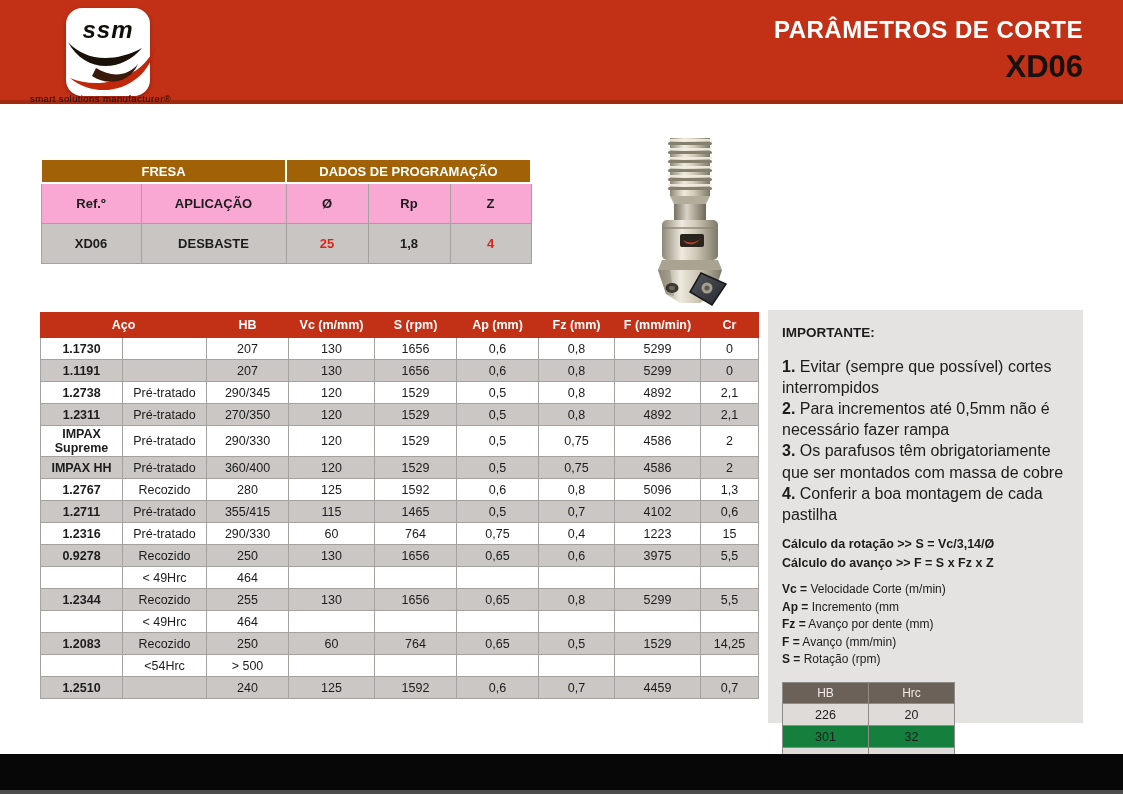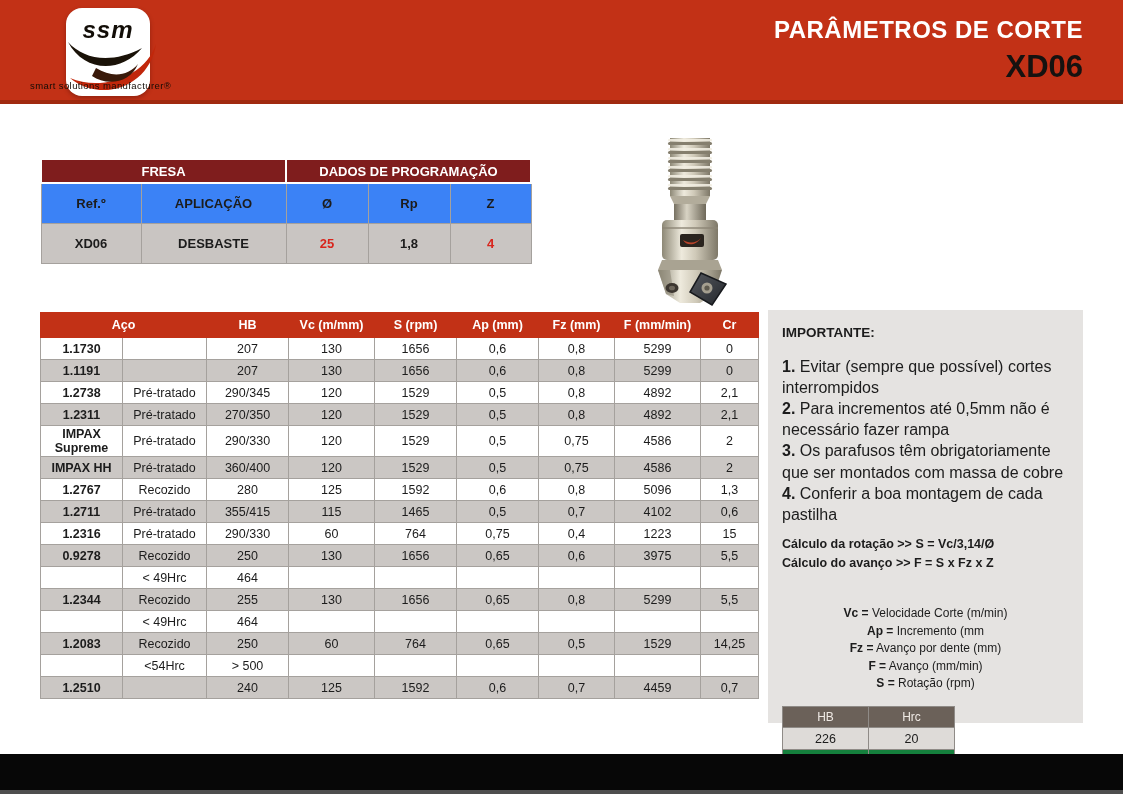--- a/index.html
+++ b/index.html
@@ -22,39 +22,39 @@
     background:#ffffff; border-radius:16px;
     box-shadow:0 2px 4px rgba(60,10,0,.35);
   }
   .logo-ssm {
     position:absolute; top:8px; left:0; width:100%;
     text-align:center; font-style:italic; font-weight:bold;
     font-size:24px; letter-spacing:1px; color:#120d07;
   }
   .logo-swoosh { position:absolute; left:-12px; top:26px; }
   .tagline {
-    position:absolute; left:30px; top:80px; width:170px;
+    position:absolute; left:30px; top:93px; width:170px;
     font-size:9.5px; letter-spacing:.4px; color:#140c06; white-space:nowrap;
   }
   .titles { position:absolute; right:40px; top:16px; text-align:right; }
   .title-main { font-size:24px; font-weight:bold; color:#ffffff; letter-spacing:.5px; }
   .title-sub  { font-size:31px; font-weight:bold; color:#161210; margin-top:5px; }
 
   
   .tool-table {
     position:absolute; left:40px; top:160px;
     border-collapse:collapse; table-layout:fixed; width:490px;
   }
   .tool-table th {
-    background:#7f1d1d; color:#fff; font-size:13px; font-weight:bold;
+    background:#a16207; color:#fff; font-size:13px; font-weight:bold;
     height:23px; text-align:center; border:2px solid #ffffff; border-top:none;
   }
   .tool-table td {
     border:1px solid #a5a19d; text-align:center; vertical-align:middle;
-    font-size:13px; font-weight:bold; height:40px; background:#3b82f6;
+    font-size:13px; font-weight:bold; height:40px; background:#f9a8d4;
   }
   .tool-table tr.values td { background:#c9c5c2; }
   .tool-table td.red { color:#d8251c; }
 
   
   .cutter { position:absolute; left:600px; top:128px; }
 
   
   .cut-table {
     position:absolute; left:40px; top:312px;
@@ -76,21 +76,21 @@
   
   .panel {
     position:absolute; left:768px; top:310px; width:315px; height:413px;
     background:#e5e3e1; padding:15px 14px;
   }
   .panel-title { font-size:13.5px; font-weight:bold; margin-bottom:16px; }
   .note { font-size:16px; line-height:1.32; }
   .note b { font-weight:bold; }
   .formulas { margin-top:10px; }
   .formula { font-size:12.5px; font-weight:bold; line-height:1.5; }
-  .legend { margin-top:33px;text-align:center; }
+  .legend { margin-top:9px; }
   .legend-line { font-size:12px; line-height:1.45; }
   .legend-line b { font-weight:bold; }
 
   .hard-table {
     border-collapse:collapse; table-layout:fixed; width:172px; margin-top:14px;
   }
   .hard-table th {
     background:#6b6159; color:#efe9e4; font-size:12px; font-weight:normal;
     height:21px; text-align:center; border:1px solid #8f8b87;
   }

